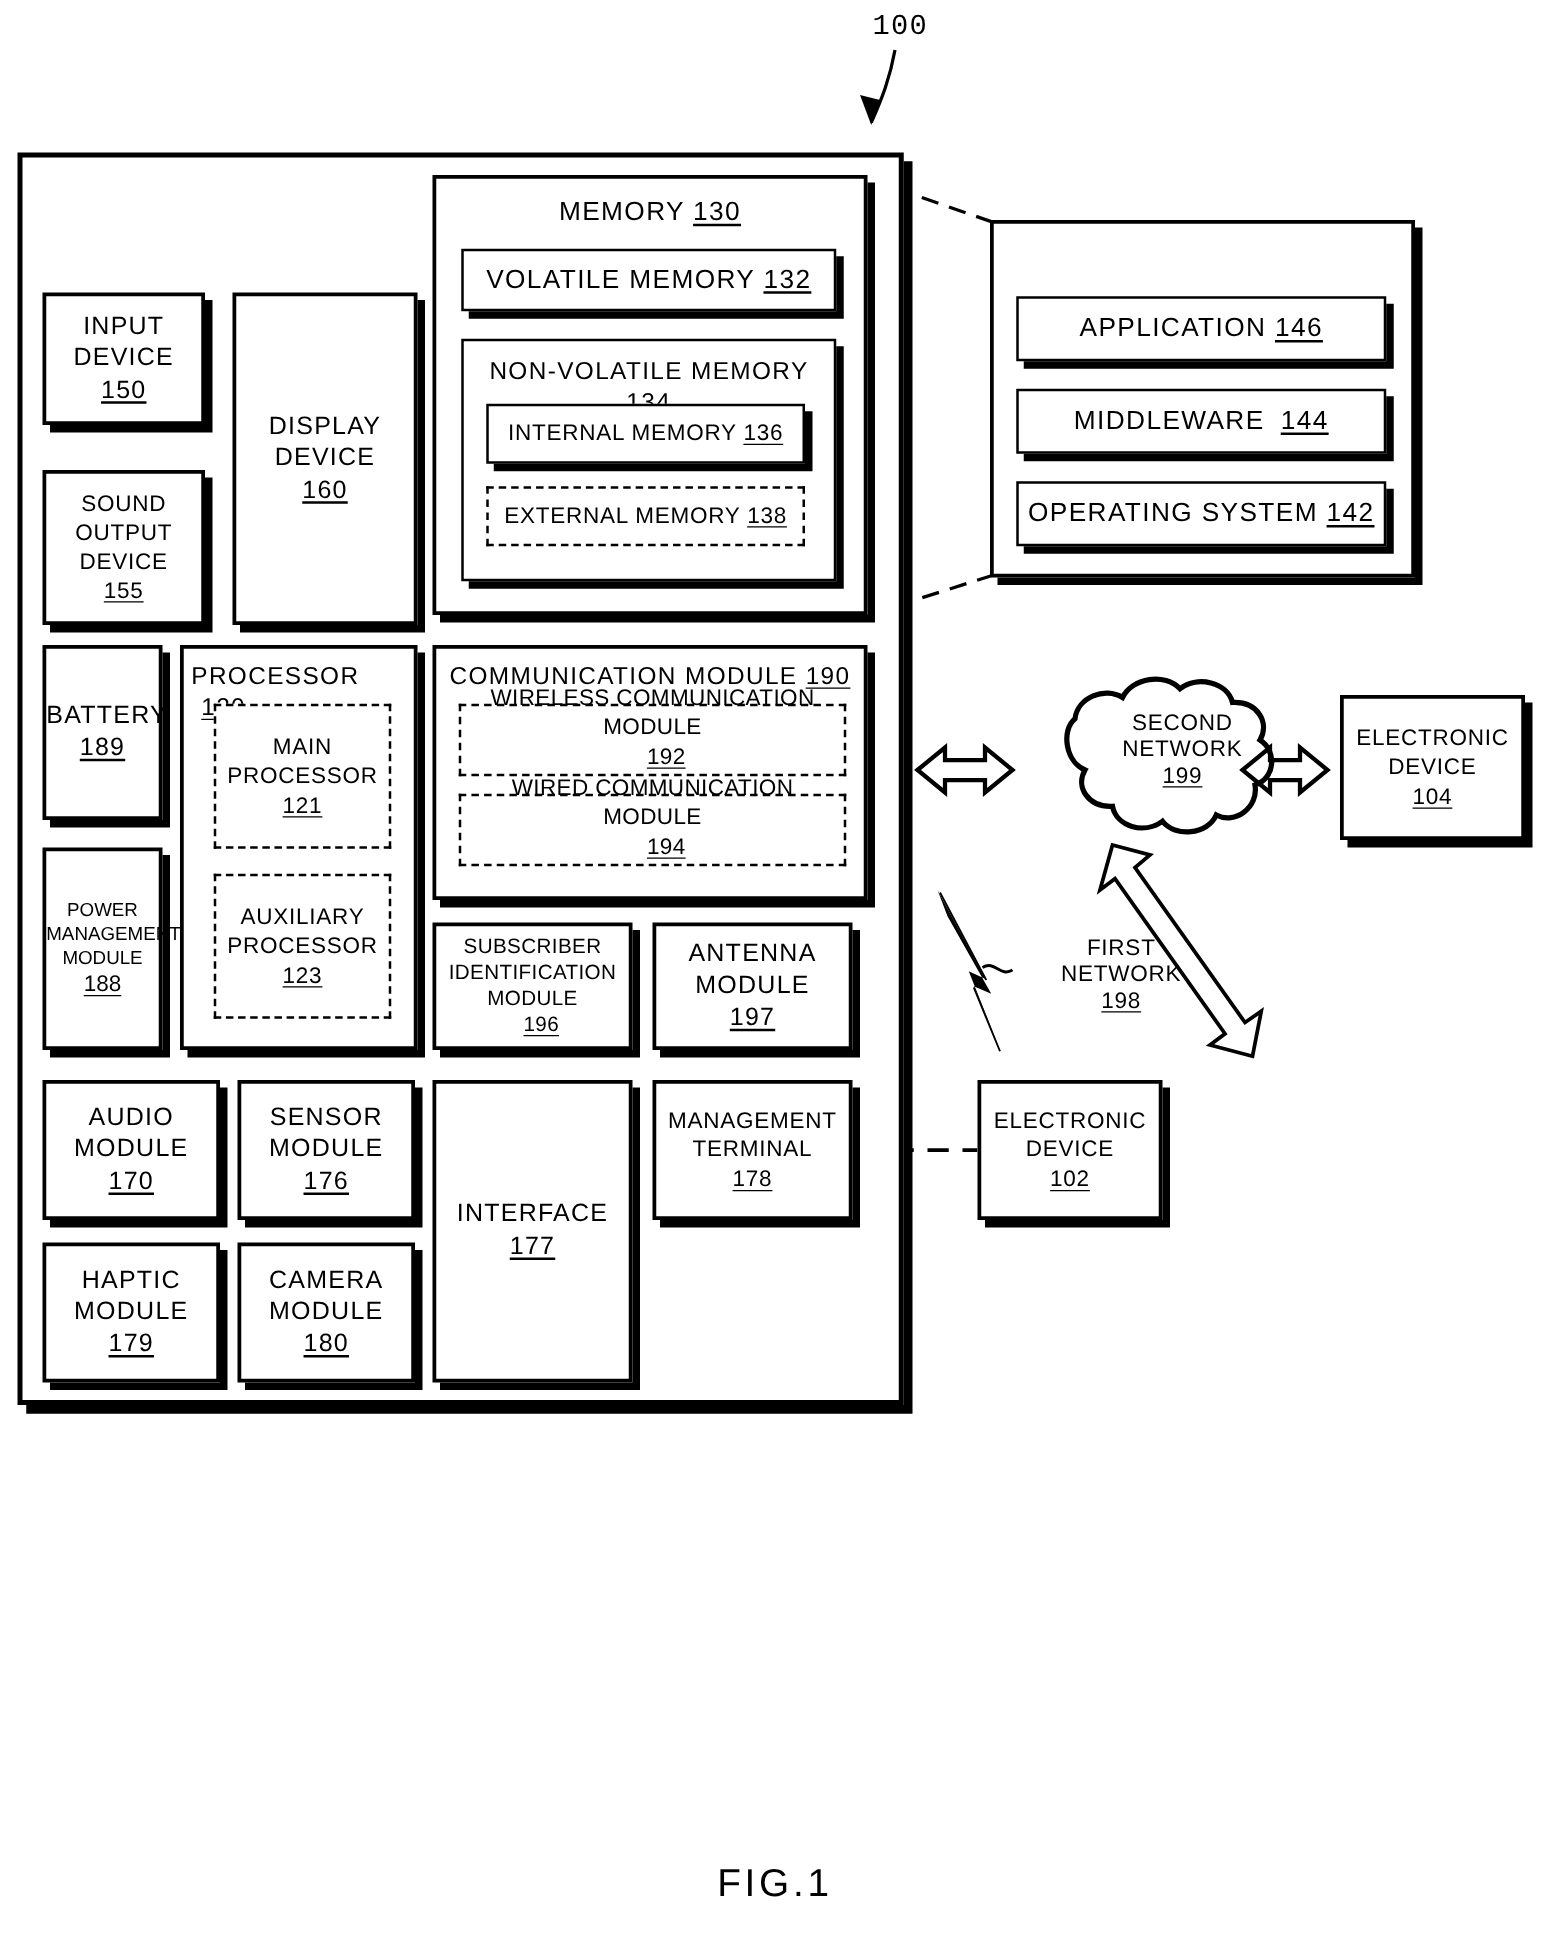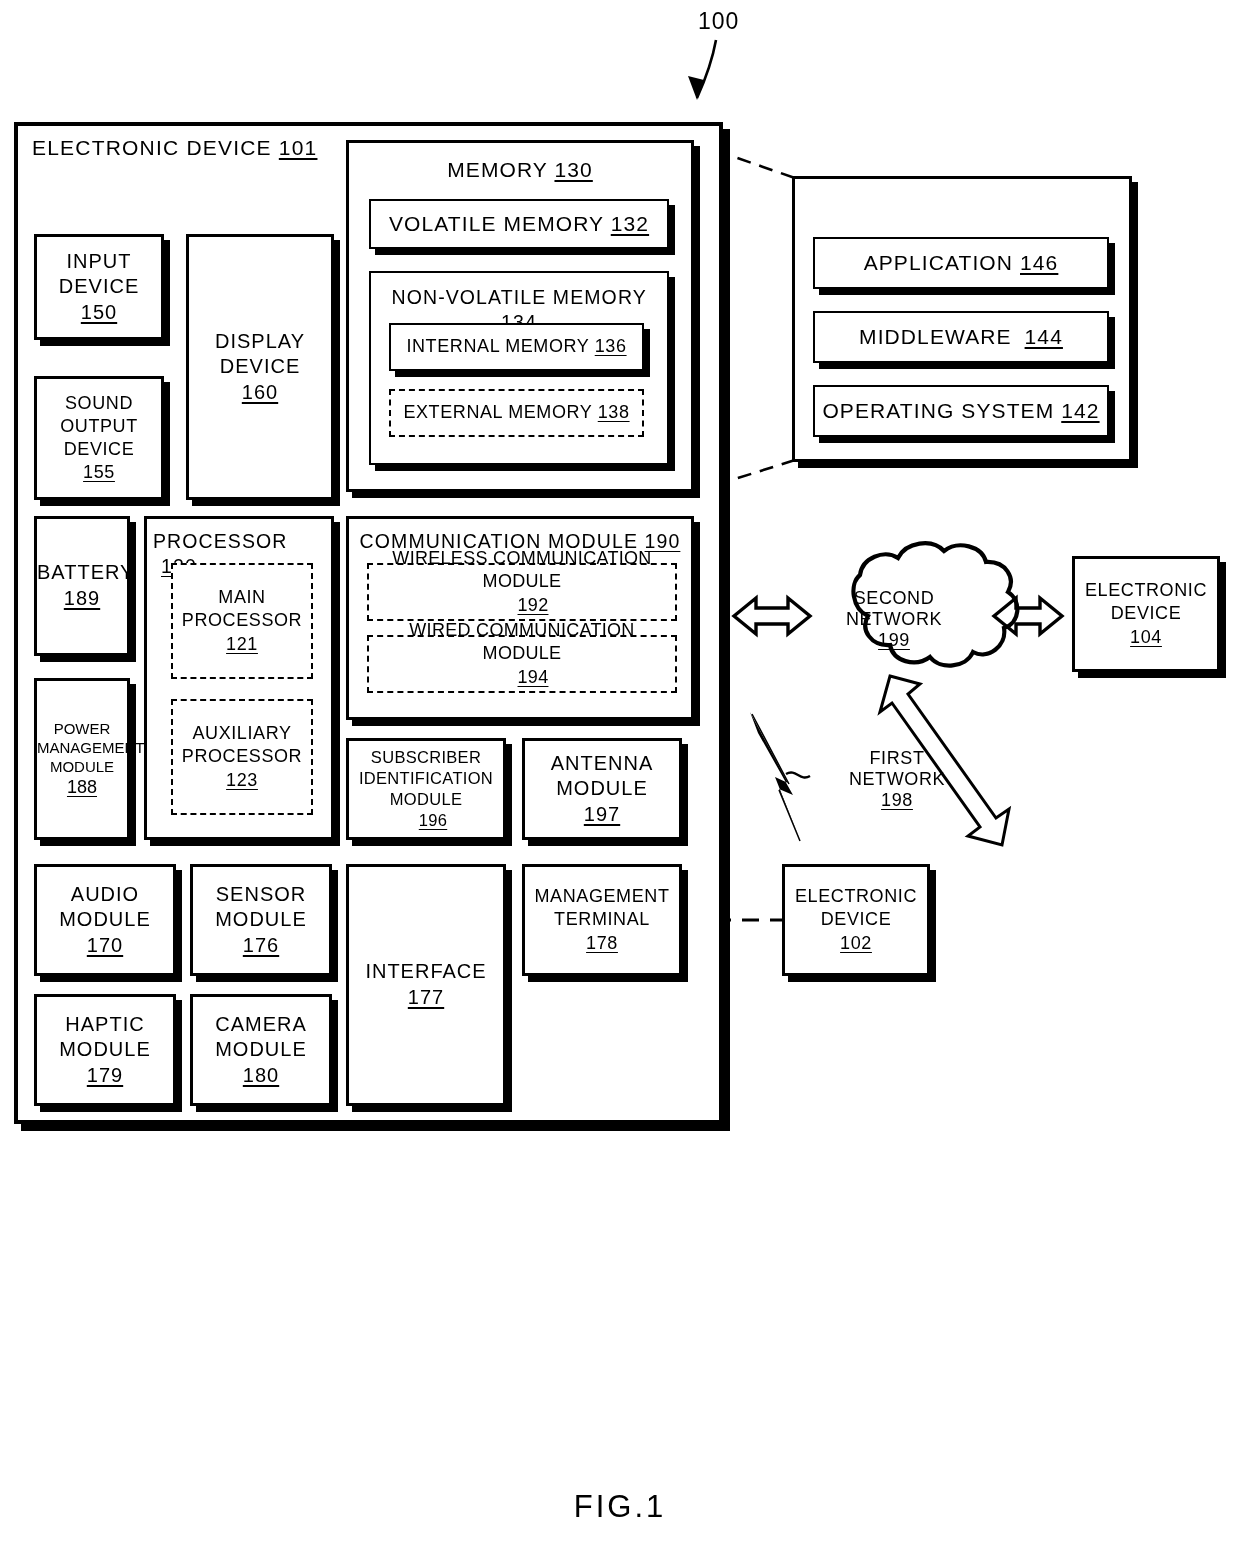--- a/index.html
+++ b/index.html
@@ -114,24 +114,20 @@
     <g>
       <path fill="#000" d="M 750 712 L 788 783 L 775 777 L 800 840
                             L 779 789 L 793 795 L 758 733 Z"></path>
       <path class="ink" stroke-width="1.5" d="M 752 714 L 789 784 M 779 790 L 800 841"></path>
       <path class="ink" stroke-width="2.4" d="M 786 774 C 796 768 800 782 810 776"></path>
     </g>
   </svg>
 
   <div class="frame" style="left:14px;top:122px;width:709px;height:1002px;"></div>
 
-  <div class="abs" style="left:32px;top:136px;width:340px;">
-    <span class="ttl"><span>ELECTRONIC DEVICE</span>
-    <span class="u">101</span></span>
-  </div>
 
   <div class="box" style="left:34px;top:234px;width:130px;height:106px;text-align:center;">
     <span class="lines med">
       <span>INPUT</span>
       <span>DEVICE</span>
       <span class="u">150</span>
     </span>
   </div>
 
   <div class="box" style="left:34px;top:376px;width:130px;height:124px;">
@@ -338,21 +334,21 @@
       </div>
       <div class="box thin" style="left:18px;top:206px;width:296px;height:52px;">
         <span class="big">
           <span>OPERATING SYSTEM</span>
           <span class="u">142</span>
         </span>
       </div>
     </div>
   </div>
 
-  <div class="abs" style="left:808px;top:568px;width:172px;text-align:center;margin-top:20px;">
+  <div class="abs" style="left:860px;top:568px;width:172px;text-align:center;">
     <span class="lines sm">
       <span>SECOND</span>
       <span>NETWORK</span>
       <span class="u">199</span>
     </span>
   </div>
 
   <div class="abs" style="left:812px;top:748px;width:170px;text-align:center;">
     <span class="lines sm">
       <span>FIRST</span>
@@ -371,21 +367,21 @@
 
   <div class="box" style="left:782px;top:864px;width:148px;height:112px;">
     <span class="lines sm">
       <span>ELECTRONIC</span>
       <span>DEVICE</span>
       <span class="u">102</span>
     </span>
   </div>
 
 
-  <div class="reftag" style="left:698px;top:8px;">
+  <div class="reftag" style="left:698px;top:8px;font-family:Liberation Mono, monospace;">
     <span>100</span>
   </div>
 
   <div class="figcap" style="left:0;top:1489px;">
     <span>FIG.1</span>
   </div>
 
 </div>
 
 </body></html>

